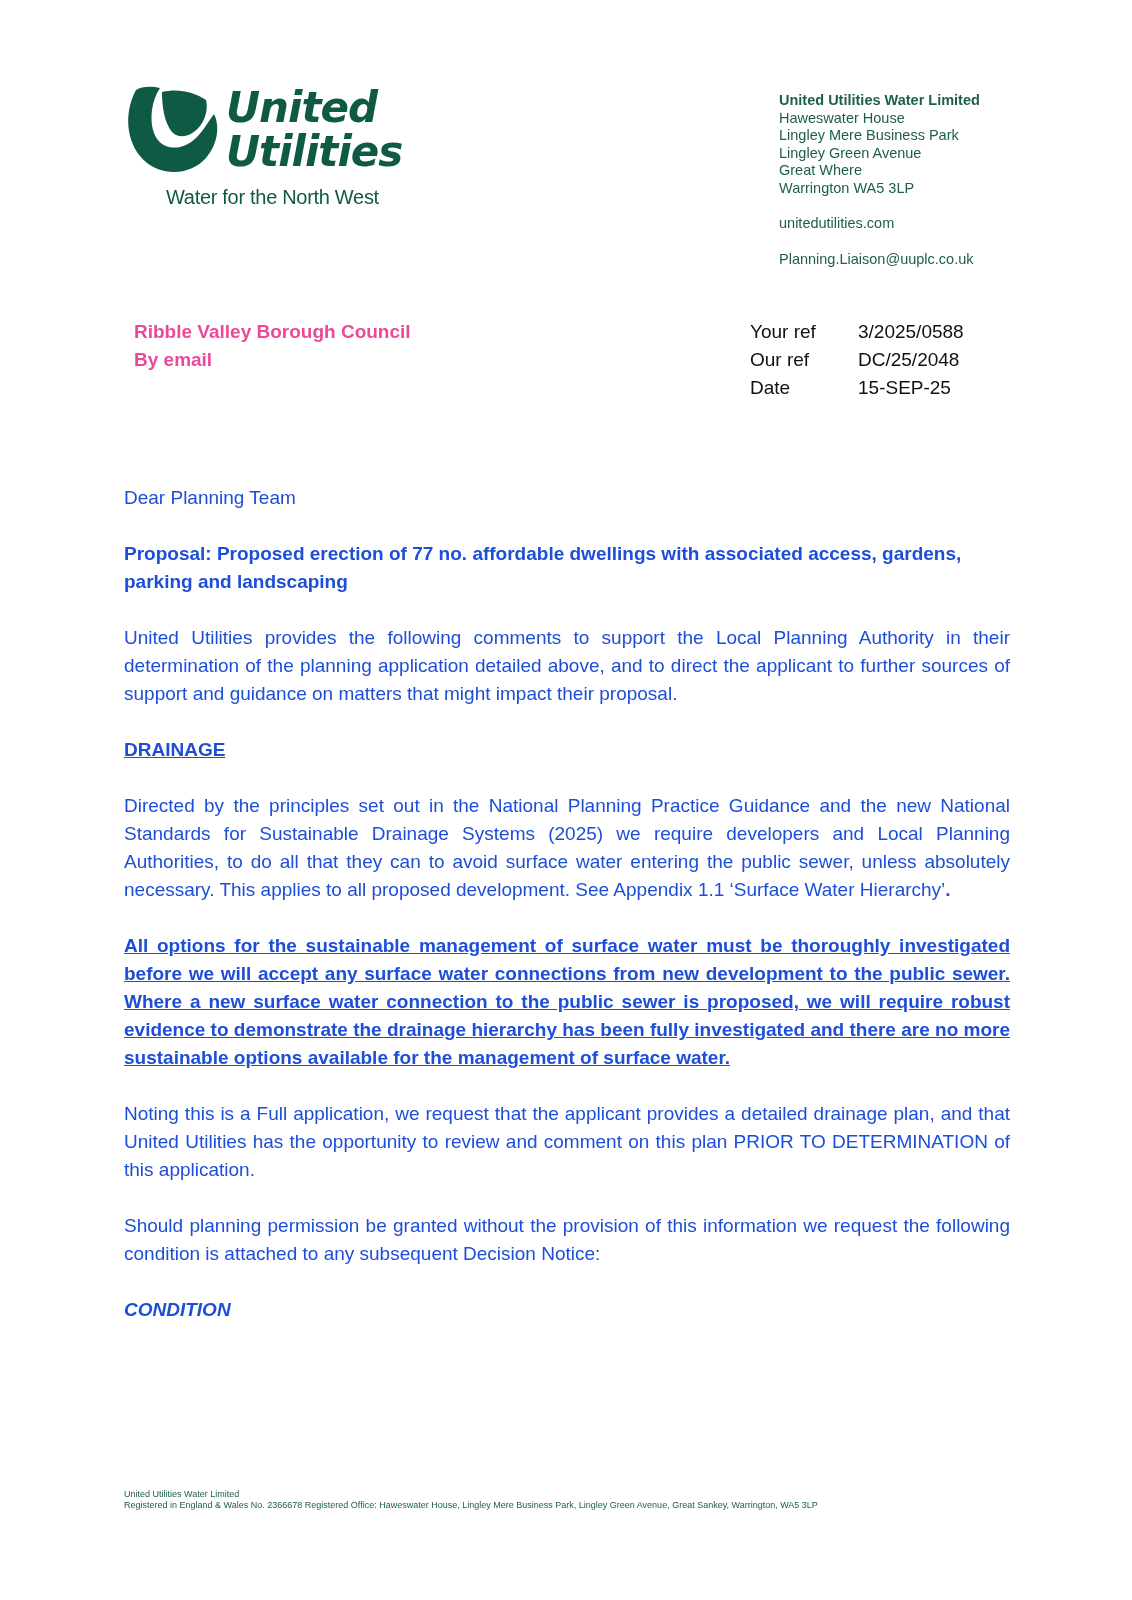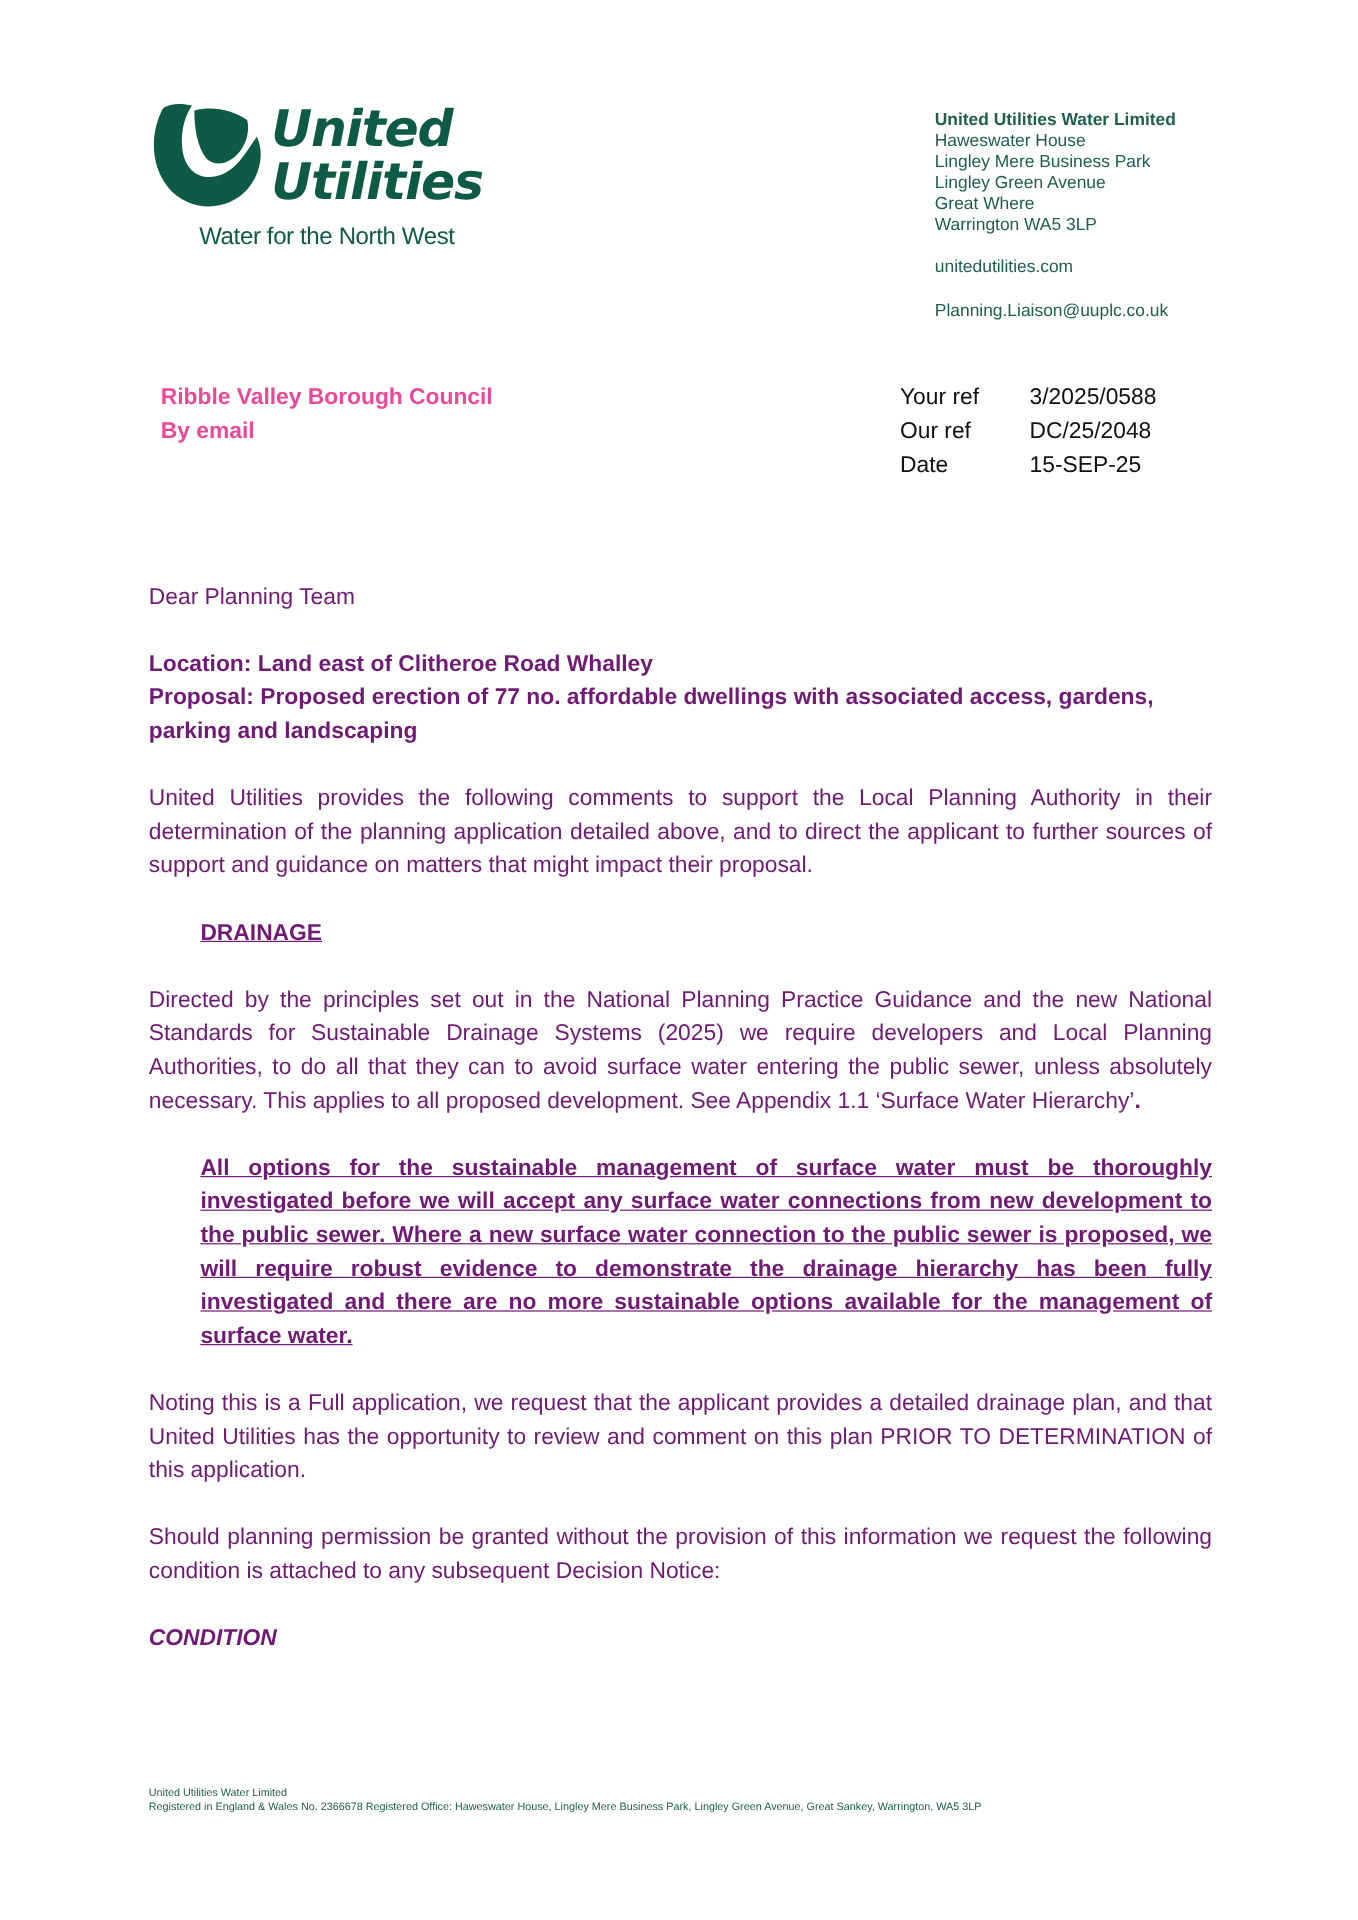--- a/index.html
+++ b/index.html
@@ -9,24 +9,24 @@
   .logo-word { position: absolute; left: 104px; top: 0; font-family: "DejaVu Sans", sans-serif; font-style: italic; font-weight: bold; color: #0e5a44; font-size: 42px; line-height: 44px; letter-spacing: -1px; }
   .logo-word span { display: block; }
   .logo-tagline { position: absolute; left: 8px; top: 100px; font-family: "Liberation Sans", sans-serif; font-size: 20px; color: #0e5a44; letter-spacing: -0.3px; white-space: nowrap; margin-left: 36px; }
   .addr { position: absolute; left: 779px; top: 92px; font-family: "Liberation Sans", sans-serif; font-size: 14.5px; line-height: 17.5px; color: #1d5e4c; }
   .addr .bold { font-weight: bold; }
   .addr .gap { height: 18px; }
   .recipient { position: absolute; left: 134px; top: 318px; font-family: "Liberation Sans", sans-serif; font-size: 19px; line-height: 28px; color: #ec4899; font-weight: bold; }
   .refs { position: absolute; left: 750px; top: 318px; font-size: 19px; line-height: 28px; color: #111; }
   .refs .row { display: flex; }
   .refs .k { width: 108px; }
-  .body { position: absolute; left: 124px; top: 484px; width: 886px; font-family: "Liberation Sans", sans-serif; font-size: 19px; line-height: 28px; color: #701a75; }
+  .body { position: absolute; left: 124px; top: 484px; width: 886px; font-family: "Liberation Sans", sans-serif; font-size: 19px; line-height: 28px; color: #1d4ed8; }
   .body p { margin: 0 0 28px 0; text-align: justify; }
   .body .b { font-weight: bold; }
-  .body .u { text-decoration: underline; margin-left: 43px; }
+  .body .u { text-decoration: underline; }
   .body .bi { font-weight: bold; font-style: italic; }
   .footer { position: absolute; left: 124px; top: 1489px; font-family: "Liberation Sans", sans-serif; font-size: 9px; line-height: 11px; color: #1d5e4c; }
 </style>
 </head>
 <body>
 
 <div class="logo">
   <svg class="logo-mark" viewBox="0 0 100 92">
     <path d="M14 4 C4 22 2 50 18 70 C34 90 66 92 84 72 C96 58 98 40 92 28 C86 36 82 44 74 52 C66 60 54 64 44 60 C32 55 28 40 30 24 C31 16 34 8 38 2 C30 0 20 0 14 4 Z" fill="#0e5a44"></path>
     <path d="M40 6 C40 20 42 36 50 46 C58 54 70 50 78 40 C84 32 86 22 84 14 C72 6 56 2 40 6 Z" fill="#0e5a44"></path>
@@ -66,21 +66,20 @@
     <span>DC/25/2048</span>
   </div>
   <div class="row">
     <span class="k">Date</span>
     <span>15-SEP-25</span>
   </div>
 </div>
 
 <div class="body">
   <p>Dear Planning Team</p>
-  <div class="b">Location: Land east of Clitheroe Road Whalley</div>
   <p class="b" style="text-align:left;">Proposal: Proposed erection of 77 no. affordable dwellings with associated access, gardens, parking and landscaping</p>
   <p>United Utilities provides the following comments to support the Local Planning Authority in their determination of the planning application detailed above, and to direct the applicant to further sources of support and guidance on matters that might impact their proposal.</p>
   <p class="b u">DRAINAGE</p>
   <p><span>Directed by the principles set out in the National Planning Practice Guidance and the new National Standards for Sustainable Drainage Systems (2025) we require developers and Local Planning Authorities, to do all that they can to avoid surface water entering the public sewer, unless absolutely necessary. This applies to all proposed development. See Appendix 1.1 ‘Surface Water Hierarchy’</span><span class="b">.</span></p>
   <p class="b u">All options for the sustainable management of surface water must be thoroughly investigated before we will accept any surface water connections from new development to the public sewer. Where a new surface water connection to the public sewer is proposed, we will require robust evidence to demonstrate the drainage hierarchy has been fully investigated and there are no more sustainable options available for the management of surface water.</p>
   <p>Noting this is a Full application, we request that the applicant provides a detailed drainage plan, and that United Utilities has the opportunity to review and comment on this plan PRIOR TO DETERMINATION of this application.</p>
   <p>Should planning permission be granted without the provision of this information we request the following condition is attached to any subsequent Decision Notice:</p>
   <p class="bi">CONDITION</p>
 </div>
 

